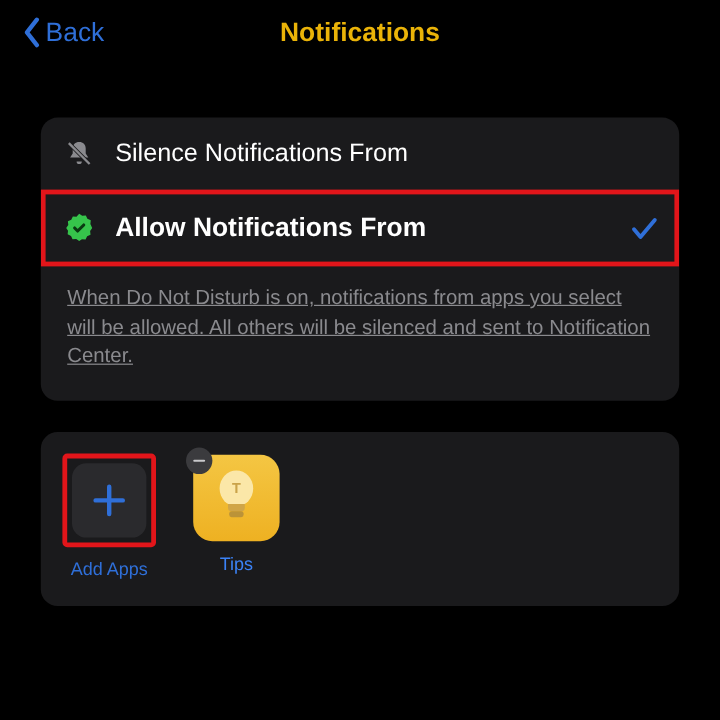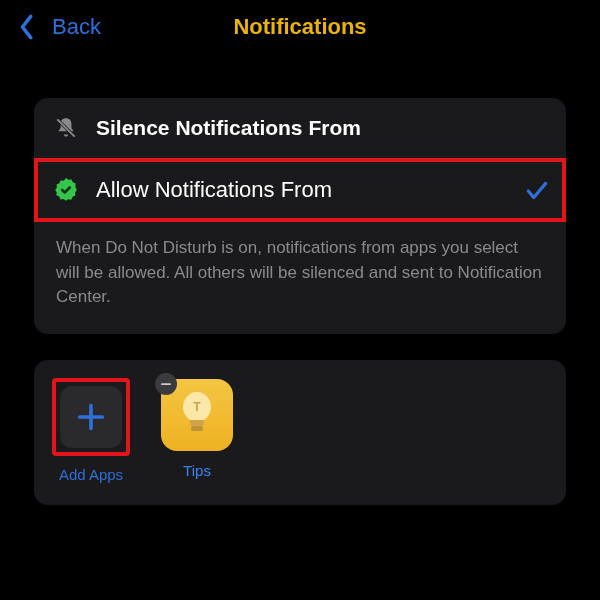--- a/index.html
+++ b/index.html
@@ -15,21 +15,21 @@
       display: flex;
       align-items: center;
       padding: 14px 18px 18px 18px;
       position: relative;
     }
     .back-btn {
       display: flex;
       align-items: center;
       color: #2f6fd8;
       font-size: 22px;
-      gap: 18px;
+      gap: 4px;
     }
     .back-btn svg { width: 16px; height: 26px; }
     .title {
       position: absolute;
       left: 50%;
       transform: translateX(-50%);
       font-size: 22px;
       font-weight: 600;
       color: #eab308;
     }
@@ -44,28 +44,29 @@
       align-items: center;
       padding: 16px 18px;
       gap: 16px;
       min-height: 58px;
     }
     .row.highlight {
       border: 4px solid #e2151a;
       padding: 14px 14px;
     }
     .row-icon { width: 28px; height: 28px; display:flex; align-items:center; justify-content:center; flex-shrink:0; }
-    .row-label { font-size: 21px; font-weight: 700; flex: 1; }
-    .row.highlight .row-label { font-weight: 400; font-size: 22px; }
+    .row-label { font-size: 21px; font-weight: 400; flex: 1; }
+    .row.highlight .row-label { font-weight: 700; font-size: 22px; }
     .checkmark { width: 24px; height: 24px; }
     .desc {
       padding: 14px 22px 24px 22px;
       color: #8a8a8e;
       font-size: 17px;
       line-height: 1.45;
+      text-decoration: underline;
     }
     .apps-card {
       margin: 26px 34px 0 34px;
       background: #1a1a1c;
       border-radius: 14px;
       padding: 18px 18px 22px 18px;
       display: flex;
       gap: 28px;
       align-items: flex-start;
     }

